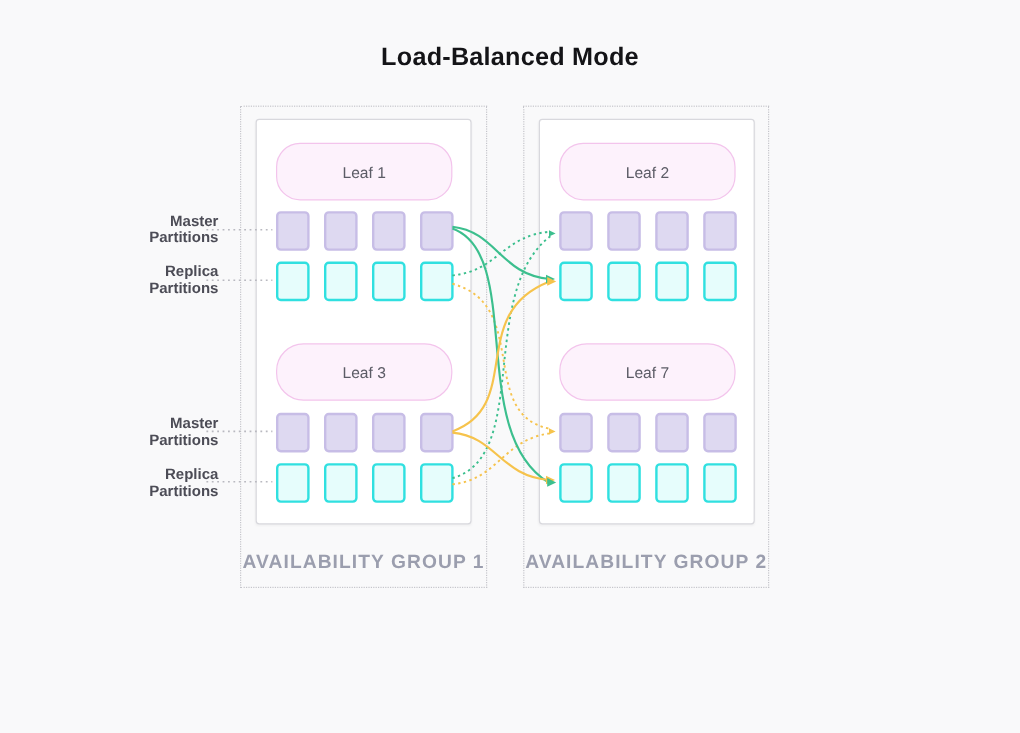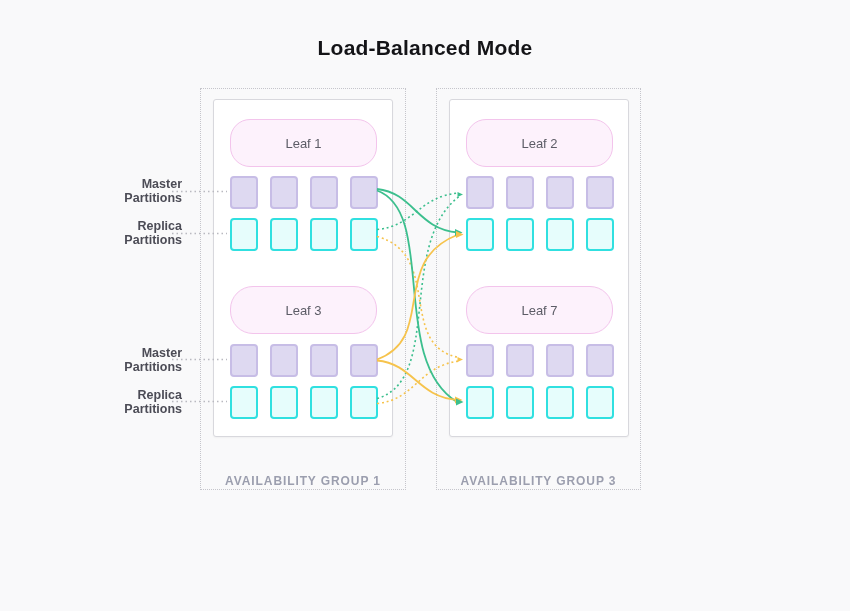--- a/index.html
+++ b/index.html
@@ -34,22 +34,22 @@
   .leaf-top{top:19px;border-radius:20px;}
   .leaf-bottom{top:186px;border-radius:23px;}
 
   .row{position:absolute;left:16px;display:flex;gap:12px;}
   .row-m1{top:76px;}  .row-r1{top:118px;}
   .row-m2{top:244px;} .row-r2{top:286px;}
   .sq{width:28px;height:33px;border-radius:4px;border:2px solid;}
   .sq-master{background:var(--master_fill);border-color:var(--master_border);}
   .sq-replica{background:var(--replica_fill);border-color:var(--replica_border);}
 
-  .group-name{position:absolute;left:0;top:385px;width:100%;text-align:center;
-    font-size:12px;font-weight:700;letter-spacing:.9px;color:var(--group_label);}
+  .group-name{position:absolute;left:0;top:371px;width:100%;text-align:center;
+    font-size:16px;font-weight:700;letter-spacing:.9px;color:var(--group_label);}
 
   svg.overlay{position:absolute;left:0;top:0;width:850px;height:611px;pointer-events:none;z-index:5;}
   .leader{stroke:var(--leader);stroke-width:1.3;stroke-dasharray:1.5 3;fill:none;}
   .ln{fill:none;stroke-width:1.8;}
   .ln-gs{stroke:var(--green);}
   .ln-os{stroke:var(--orange);}
   .ln-dot{fill:none;stroke-width:1.6;stroke-dasharray:2 2.8;}
   .ln-gd{stroke:var(--green);}
   .ln-od{stroke:var(--orange);}
   .ar-g{fill:var(--green);}
@@ -141,21 +141,21 @@
           <div class="sq sq-master"></div>
           <div class="sq sq-master"></div>
         </div>
       <div class="row row-r2">
           <div class="sq sq-replica"></div>
           <div class="sq sq-replica"></div>
           <div class="sq sq-replica"></div>
           <div class="sq sq-replica"></div>
         </div>
     </div>
-    <div class="group-name">AVAILABILITY GROUP 3</div>
+    <div class="group-name">AVAILABILITY GROUP 2</div>
   </div>
 
   <svg class="overlay" viewBox="0 0 850 611">
 
     <path class="leader" d="M172 191.5 H227"></path>
     <path class="leader" d="M172 233.5 H227"></path>
     <path class="leader" d="M172 359.5 H227"></path>
     <path class="leader" d="M172 401.5 H227"></path>
 
     <path class="ln-dot ln-gd" d="M377 229.5 C415 226 419 196 459 193"></path>

